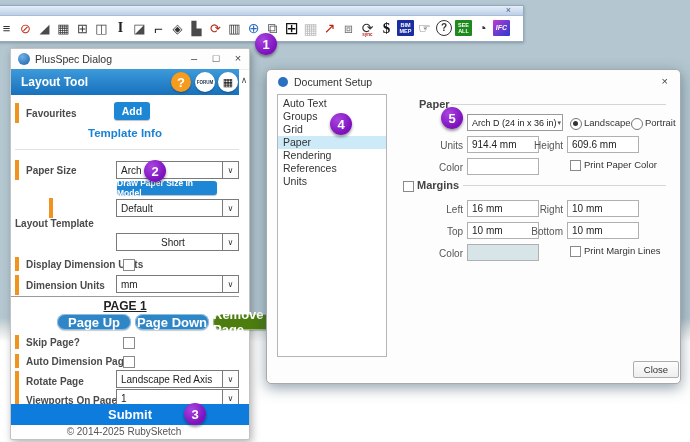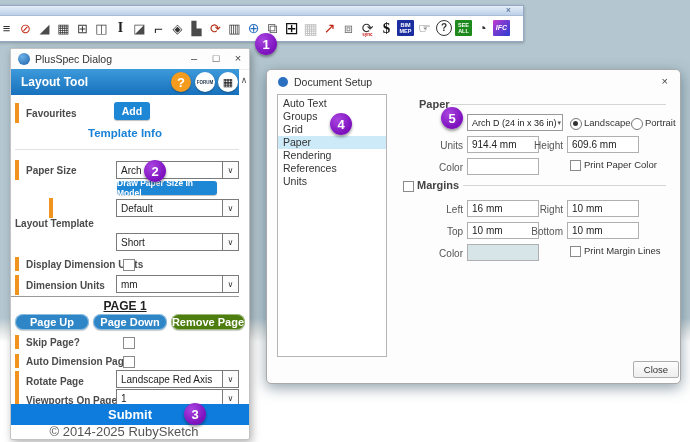--- a/index.html
+++ b/index.html
@@ -56,28 +56,28 @@
   .combo .val{flex:1;font-size:10px;color:#222;padding-left:4px;white-space:nowrap;overflow:hidden;}
   .combo .arr{width:15px;align-self:stretch;border-left:1px solid #7a7a7a;background:#fcfcfc;
     display:flex;align-items:center;justify-content:center;font-size:8px;color:#333;}
   .btn-blue{background:#1e87d5;color:#fff;font-weight:bold;border-radius:3px;
     display:flex;align-items:center;justify-content:center;box-shadow:0 1px 1px rgba(0,0,0,.25);}
   .cb{width:10px;height:10px;border:1px solid #8a8a8a;background:#fff;flex:none;}
   .ps-hr{position:absolute;left:4px;width:224px;border-top:1px solid #e2e2e2;}
   .ps-divider{position:absolute;left:0;width:228px;border-top:1px solid #9a9a9a;}
   .page-title{position:absolute;left:0;width:228px;text-align:center;font-size:12px;font-weight:bold;
     color:#222;text-decoration:underline;}
-  .pill{position:absolute;height:16px;border-radius:9px;color:#fff;font-weight:bold;font-size:11px;
-    display:flex;align-items:center;justify-content:center;box-shadow:inset 0 0 0 1px rgba(255,255,255,.45),0 1px 1px rgba(0,0,0,.2);}
+  .pill{position:absolute;height:16px;border-radius:9px;color:#fff;font-weight:bold;font-size:13px;
+    display:flex;align-items:center;justify-content:center;box-shadow:inset 0 0 0 1px rgba(255,255,255,.45),0 1px 1px rgba(0,0,0,.2);margin-left:42px;}
   .pill.blue{background:#2f86c7;}
   .pill.red{background:#4d7c0f;}
   .submit-bar{position:absolute;left:0;top:355px;width:238px;height:21px;background:#0d7cdd;
     display:flex;align-items:center;justify-content:center;color:#fff;font-weight:bold;font-size:13px;}
   .ps-footer{position:absolute;left:0;top:376px;width:226px;height:13px;background:#fff;
-    display:flex;align-items:center;justify-content:center;font-size:13px;color:#555;}
+    display:flex;align-items:center;justify-content:center;font-size:10px;color:#555;}
   .tmpl-info{position:absolute;left:0;width:228px;text-align:center;color:#1a82d6;font-weight:bold;font-size:11.5px;}
   
   .ds{position:absolute;left:266px;top:69px;width:413px;height:313px;background:#fdfdfd;
     border:1px solid #a9a9a9;border-radius:5px;box-shadow:0 4px 14px rgba(40,70,90,.5);}
   .ds-titlebar{position:relative;height:24px;}
   .ds-app-icon{position:absolute;left:11px;top:7px;width:10px;height:10px;border-radius:50%;background:#2b6fc0;}
   .ds-title{position:absolute;left:27px;top:6px;font-size:10.5px;color:#333;}
   .ds-close{position:absolute;right:12px;top:5px;font-size:11px;color:#444;}
   .ds-nav{position:absolute;left:10px;top:24px;width:110px;height:263px;border:1px solid #b5b5b5;
     background:#fff;padding-top:2px;box-sizing:border-box;}
@@ -184,21 +184,21 @@
 
   <div class="ps-row" style="top:149px;flex-direction:column;">
     <span class="obar"></span>
     <span class="ps-label">Layout Template</span>
   </div>
   <div class="combo" style="top:150px;">
     <span class="val">Default</span>
     <span class="arr">∨</span>
   </div>
 
-  <div class="combo" style="top:184px;">
+  <div class="combo" style="top:184px;padding-left:40px;">
     <span class="val">Short</span>
     <span class="arr">∨</span>
   </div>
 
   <div class="ps-row" style="top:208px;">
     <span class="obar" style="height:14px;"></span>
     <span class="ps-label">Display Dimension Units</span>
   </div>
   <span class="cb" style="position:absolute;left:112px;top:210px;"></span>
 

